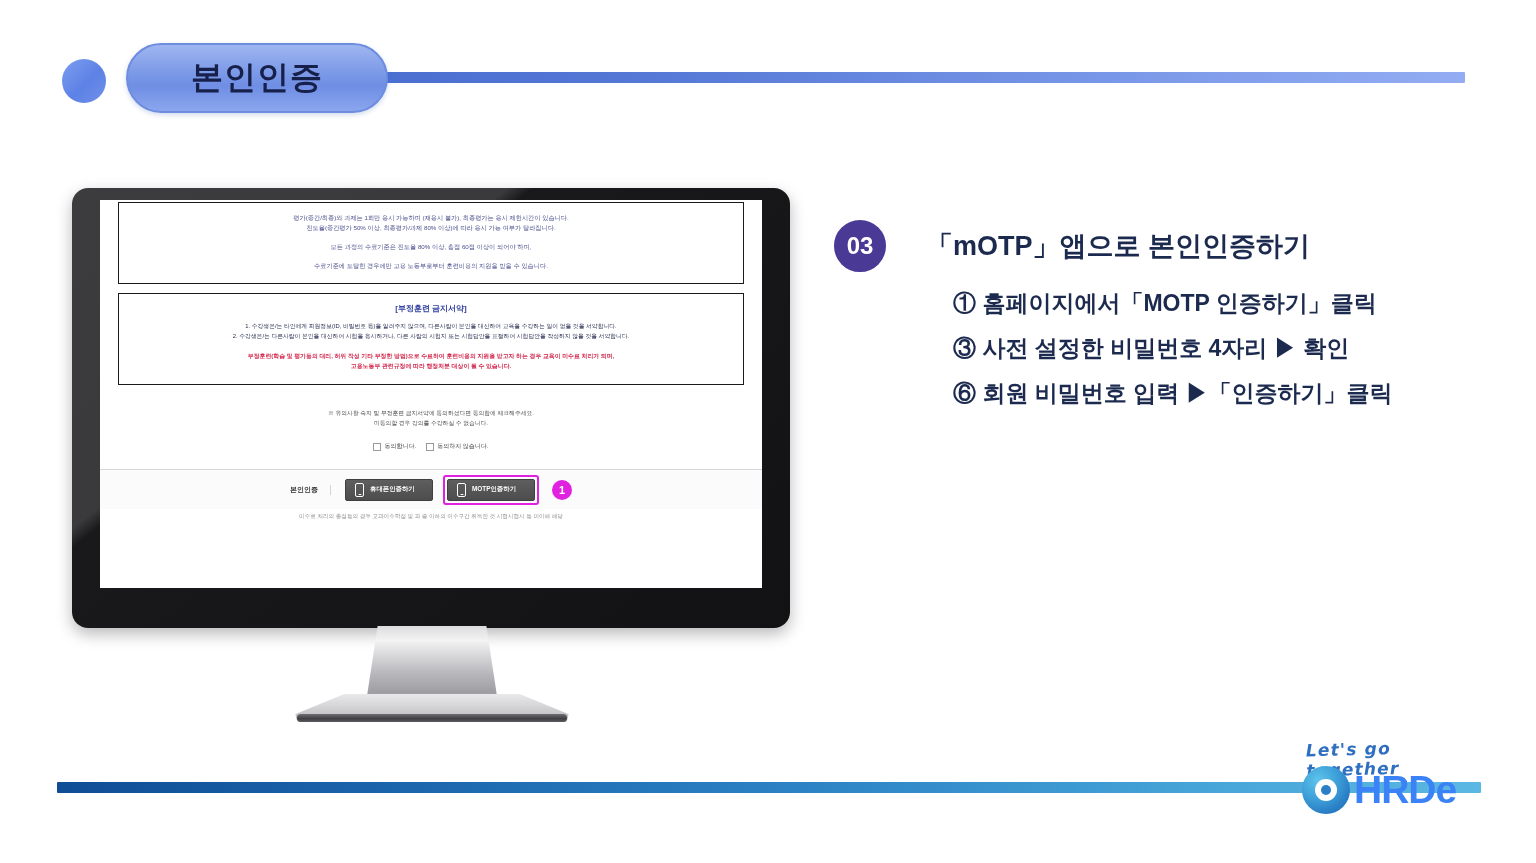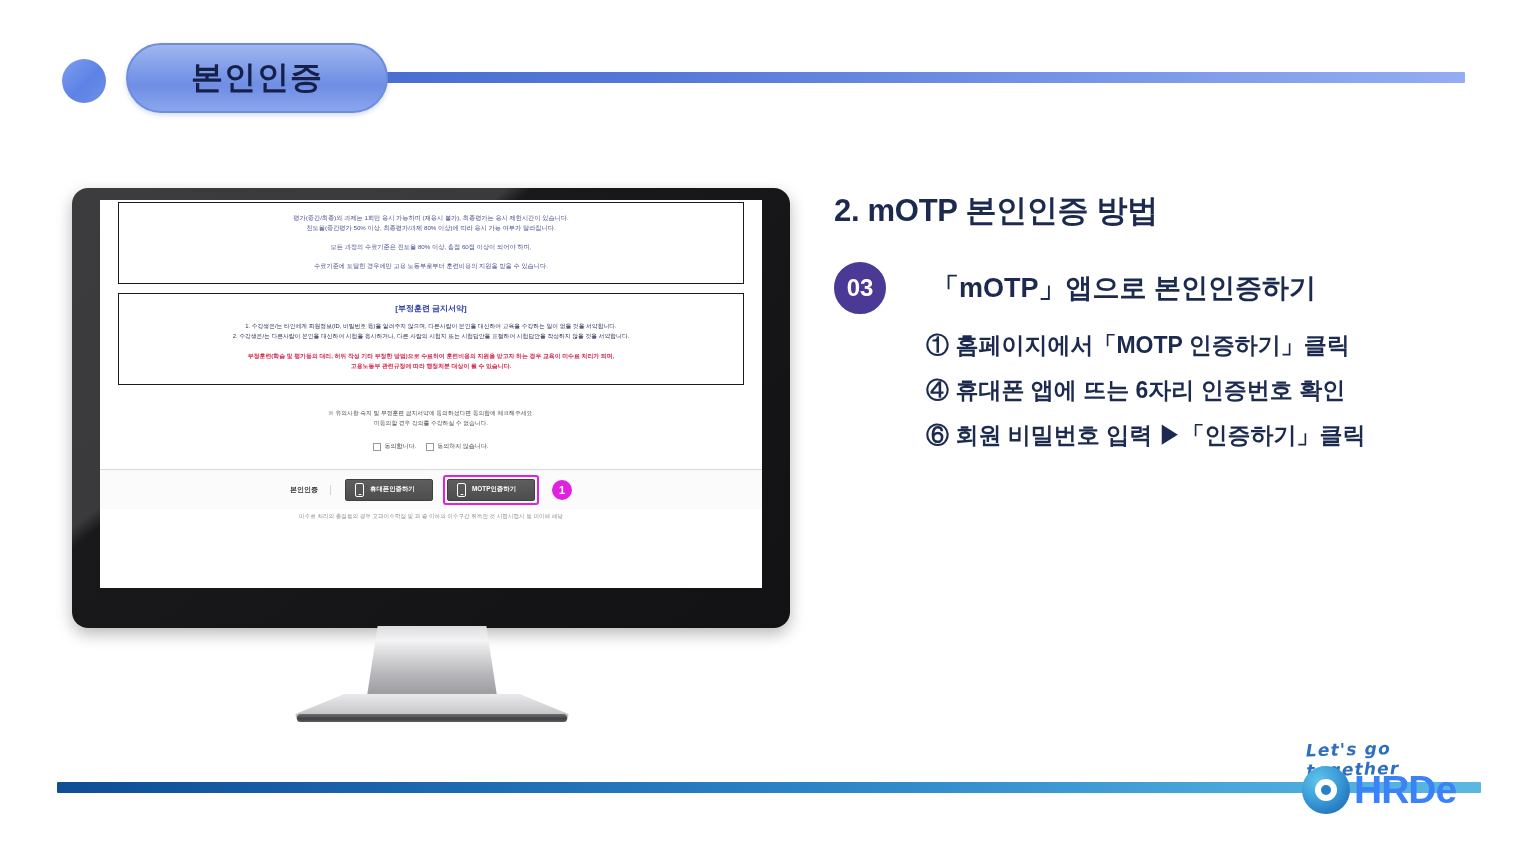--- a/index.html
+++ b/index.html
@@ -306,21 +306,21 @@
     font-size: 31px;
     font-weight: bold;
     color: #1b2a4e;
     letter-spacing: -0.3px;
   }
 
   .step-row {
     display: flex;
     align-items: center;
     margin-top: 30px;
-    gap: 14px;
+    gap: 8px;
   }
   .step-circle {
     width: 52px; height: 52px;
     border-radius: 50%;
     background: #4a3a96;
     color: #ffffff;
     font-size: 24px;
     font-weight: bold;
     display: flex;
     align-items: center;
@@ -339,20 +339,21 @@
     margin-top: 20px;
     padding-left: 92px;
   }
   .sub-item {
     font-size: 23px;
     font-weight: bold;
     color: #1b2a4e;
     line-height: 1.0;
     margin-bottom: 22px;
     white-space: nowrap;
+    margin-left: 27px;
   }
 
   
   .footer-bar {
     position: absolute;
     left: 57px; top: 782px;
     width: 1424px; height: 11px;
     background: linear-gradient(90deg, #0f4d95 0%, #1a63ab 22%, #2b82c4 52%, #46a4d8 80%, #5bb8e3 100%);
     border-radius: 1px;
   }
@@ -479,30 +480,29 @@
       </div>
     </div>
   </div>
 
   <div class="monitor-neck"></div>
   <div class="monitor-base"></div>
   <div class="monitor-base-edge"></div>
 </div>
 
 <div class="right-panel">
-  <div class="right-title">2. mOTP 본인인증 방법</div>
 
   <div class="step-row">
     <div class="step-circle">03</div>
     <div class="step-heading">「mOTP」앱으로 본인인증하기</div>
   </div>
 
   <div class="sub-list">
     <div class="sub-item">① 홈페이지에서「MOTP 인증하기」클릭</div>
-    <div class="sub-item">④ 휴대폰 앱에 뜨는 6자리 인증번호 확인</div>
+    <div class="sub-item">③ 사전 설정한 비밀번호 4자리 ▶ 확인</div>
     <div class="sub-item">⑥ 회원 비밀번호 입력 ▶「인증하기」클릭</div>
   </div>
 </div>
 
 <div class="footer-bar"></div>
 <div class="logo-zone">
   <div class="logo-tagline">Let's go together</div>
   <div class="logo-mark"></div>
   <div class="logo-text">HRDe</div>
 </div>

